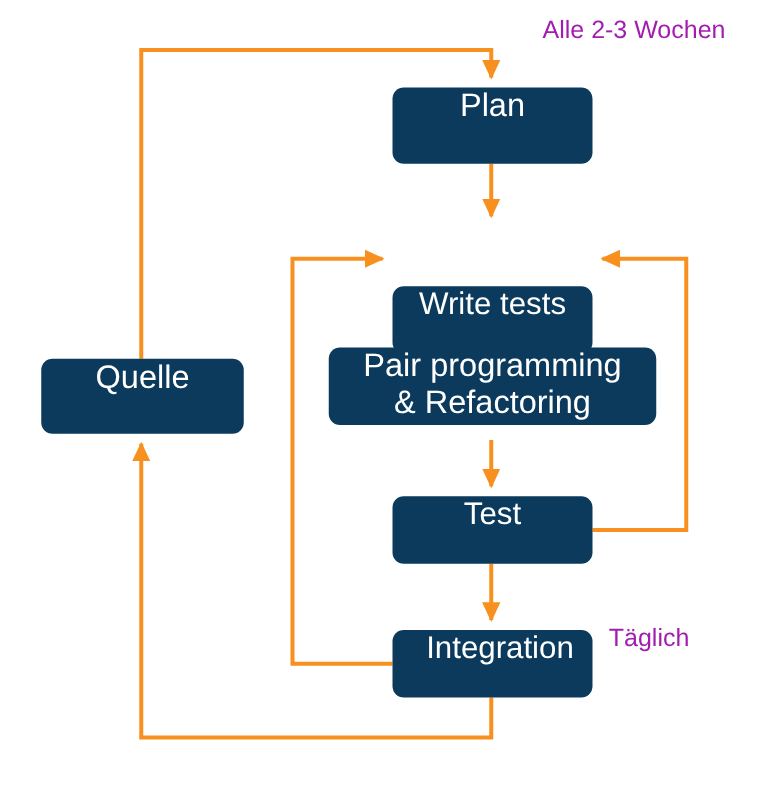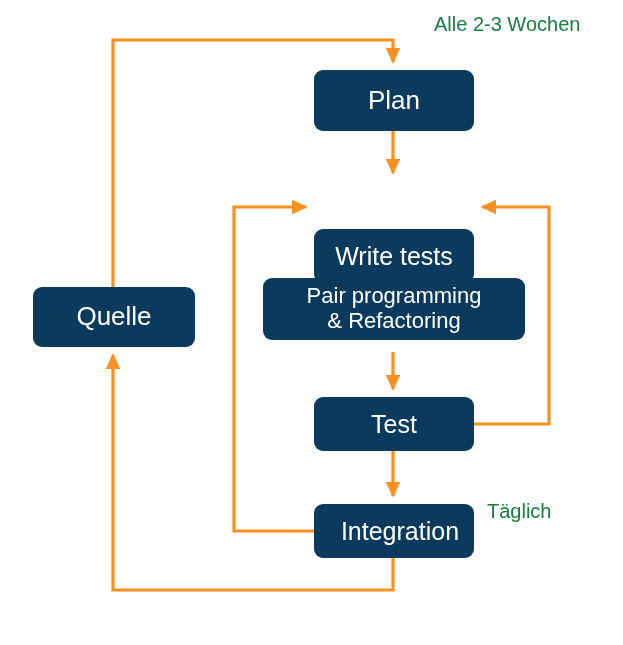--- a/index.html
+++ b/index.html
@@ -25,21 +25,21 @@
     width: 623px;
     height: 645px;
     pointer-events: none;
   }
   .node {
     position: absolute;
     background: #0b3a5d;
     border-radius: 9px;
     color: #ffffff;
     display: flex;
-    align-items: center;
+    align-items: flex-start;
     justify-content: center;
     text-align: center;
     line-height: 1.12;
     box-sizing: border-box;
     z-index: 3;
   }
   .node-label {
     display: block;
     width: 100%;
     white-space: pre-line;
@@ -48,38 +48,38 @@
     left: 314px; top: 70px; width: 160px; height: 61px;
     font-size: 26px;
   }
   #node-write-tests {
     left: 314px; top: 181px; width: 160px; height: 54px;
     font-size: 25px;
     margin-top: 48px;
   }
   #node-pair {
     left: 263px; top: 278px; width: 262px; height: 62px;
-    font-size: 22px;
+    font-size: 26px;
   }
   #node-test {
     left: 314px; top: 397px; width: 160px; height: 54px;
     font-size: 25px;
   }
   #node-integration {
     left: 314px; top: 504px; width: 160px; height: 54px;
     font-size: 25px;
     padding-left: 12px;
   }
   #node-release {
     left: 33px; top: 287px; width: 162px; height: 60px;
     font-size: 26px;
   }
   .caption {
     position: absolute;
-    color: #15803d;
+    color: #a21caf;
     font-size: 20px;
     white-space: nowrap;
     z-index: 4;
   }
   #caption-cadence { left: 434px; top: 13px; }
   #caption-daily   { left: 487px; top: 500px; }
   #caption-source  { left: 420px; top: 612px; font-size: 19px; }
 </style>
 </head>
 <body>

